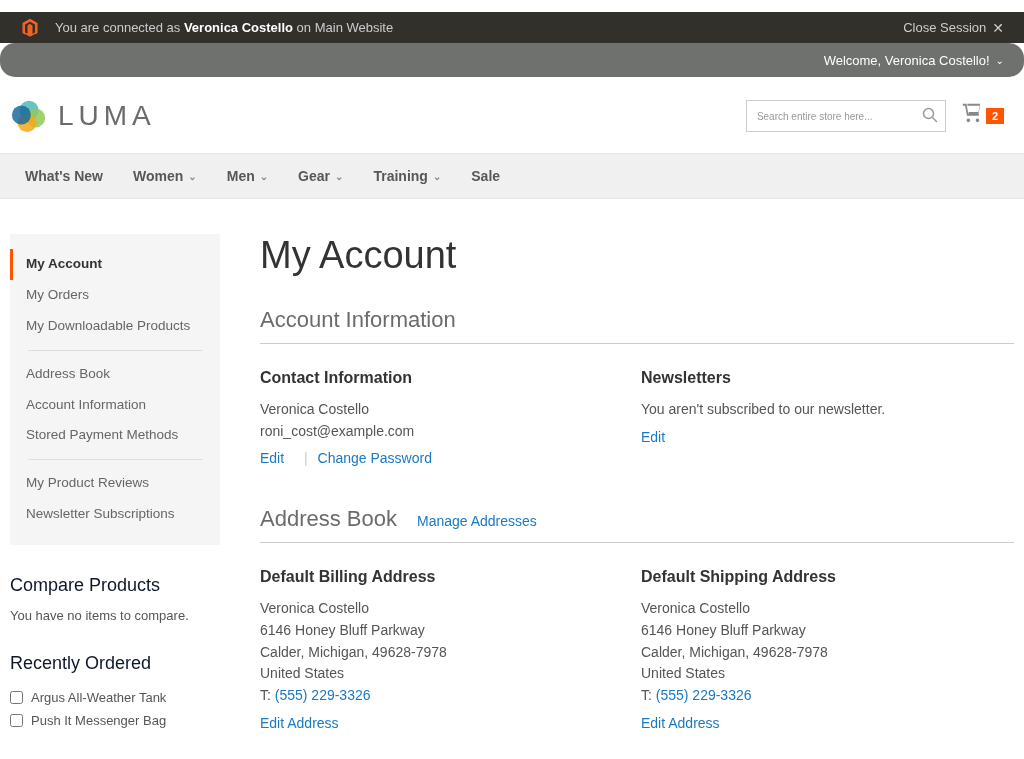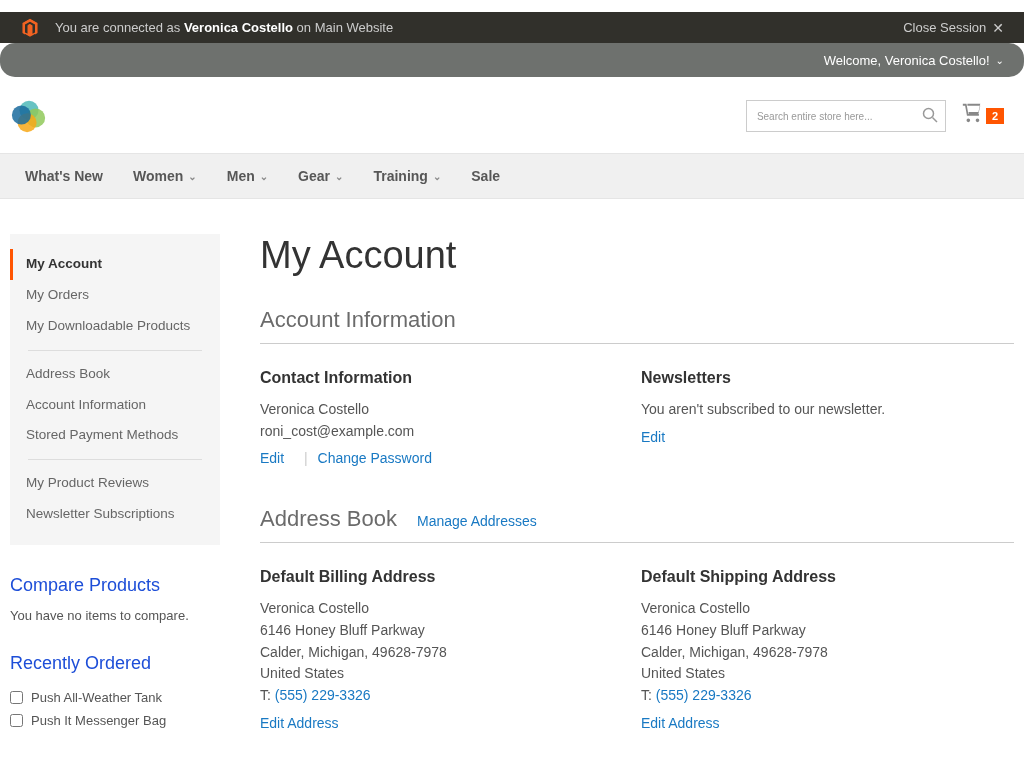--- a/index.html
+++ b/index.html
@@ -44,21 +44,21 @@
     .main { flex: 1; padding-left: 40px; }
 
     
     .account-nav { background: #f5f5f5; padding: 15px 0; margin-bottom: 30px; }
     .account-nav ul { list-style: none; }
     .account-nav li { padding: 6px 18px 6px 16px; font-size: 13.5px; color: #666; cursor: pointer; line-height: 1.4; }
     .account-nav li.active { border-left: 3px solid #ff5501; padding-left: 13px; font-weight: 600; color: #333; }
     .account-nav .divider { border-top: 1px solid #ddd; margin: 8px 18px; }
 
     .sidebar-block { margin-bottom: 30px; }
-    .sidebar-title { font-size: 18px; font-weight: 300; color: #1d4ed8; margin-bottom: 12px; }
+    .sidebar-title { font-size: 18px; font-weight: 300; color: #0f172a; margin-bottom: 12px; }
     .sidebar-msg { font-size: 13px; color: #555; }
     .recent-item { display: flex; align-items: center; font-size: 13px; color: #555; padding: 4px 0; }
     .recent-item input[type="checkbox"] { margin-right: 8px; accent-color: #888; }
     .link { color: #1979c3; font-size: 14px; cursor: pointer; }
 
     
     .page-title { font-size: 38px; font-weight: 300; color: #333; margin-bottom: 30px; }
     .section-title { font-size: 22px; font-weight: 300; color: #6b6b6b; margin-bottom: 10px; display: flex; align-items: baseline; }
     .section-title .link { font-size: 14px; margin-left: 20px; font-weight: 400; }
     .section-divider { border-top: 1px solid #ccc; margin-bottom: 25px; }
@@ -96,20 +96,21 @@
 </div>
 
 <div class="header">
   <div class="logo-wrap">
     <svg class="logo-swirl" viewBox="0 0 40 40">
       <circle cx="20" cy="14" r="10" fill="#4db8b8" opacity="0.85"></circle>
       <circle cx="27" cy="22" r="10" fill="#91c95b" opacity="0.85"></circle>
       <circle cx="18" cy="27" r="10" fill="#f7a818" opacity="0.85"></circle>
       <circle cx="12" cy="19" r="10" fill="#1a6b9e" opacity="0.85"></circle>
     </svg>
+    <span class="logo-text">LUMA</span>
   </div>
   <div class="search-wrap">
     <div class="search-box">
       <input class="search-input" type="text" placeholder="Search entire store here..." style="">
       <span class="search-icon">
         <svg width="16" height="16" viewBox="0 0 16 16">
             <circle cx="6.5" cy="6.5" r="5" stroke="#999" stroke-width="1.5" fill="none"></circle>
             <line x1="10.5" y1="10.5" x2="15" y2="15" stroke="#999" stroke-width="1.5"></line>
           </svg>
       </span>
@@ -156,21 +157,21 @@
     <div class="sidebar-block">
       <div class="sidebar-title">Compare Products</div>
       <div class="sidebar-msg">You have no items to compare.</div>
     </div>
 
     <div class="sidebar-block">
       <div class="sidebar-title">Recently Ordered</div>
       <div id="recent-items">
           <label class="recent-item">
             <input type="checkbox" style="">
-            <span>Push All-Weather Tank</span>
+            <span>Argus All-Weather Tank</span>
           </label>
           <label class="recent-item">
             <input type="checkbox" style="">
             <span>Push It Messenger Bag</span>
           </label>
         </div>
 
     </div>
   </aside>
 

